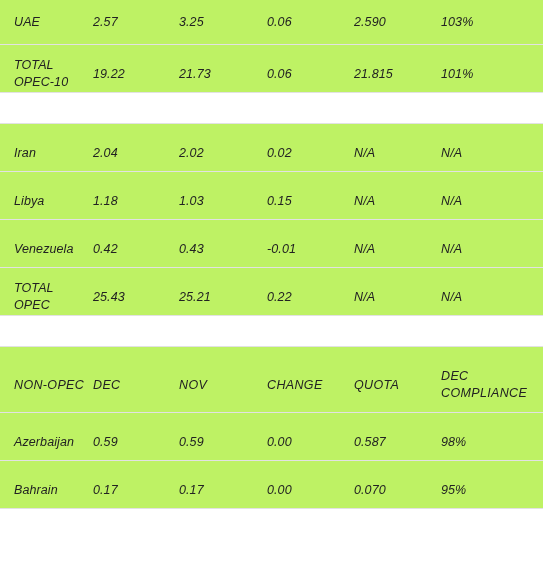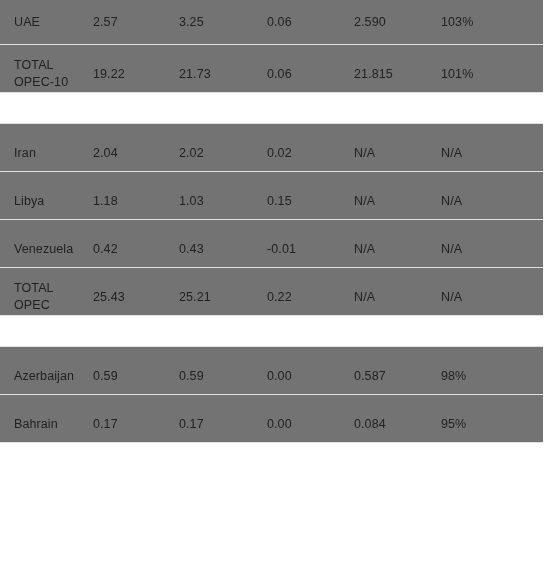--- a/index.html
+++ b/index.html
@@ -41,21 +41,22 @@
 
   tr.data-row > td,
   tr.header-row > td {
     border-bottom: 1px solid #e2e2e2;
     padding: 12px 6px 0 0;
     vertical-align: middle;
     font-size: 12.5px;
     line-height: 17px;
     letter-spacing: 0.1px;
     color: #222222;
-    background: #737373;
+    background: #bef264;
+    font-style: italic;
   }
 
   tr.data-row > td:first-child,
   tr.header-row > td:first-child,
   tr.spacer-row > td:first-child {
     padding-left: 14px;
   }
 
   tr.data-row { height: 48px; }
   tr.data-row.clipped-top { height: 44px; }
@@ -145,31 +146,39 @@
           <td><span class="cell-text">TOTAL OPEC</span></td>
           <td><span class="cell-text">25.43</span></td>
           <td><span class="cell-text">25.21</span></td>
           <td><span class="cell-text">0.22</span></td>
           <td><span class="cell-text">N/A</span></td>
           <td><span class="cell-text">N/A</span></td>
         </tr>
         <tr class="spacer-row">
           <td colspan="6"></td>
         </tr>
+        <tr class="header-row">
+          <td><span class="cell-text">NON-OPEC</span></td>
+          <td><span class="cell-text">DEC</span></td>
+          <td><span class="cell-text">NOV</span></td>
+          <td><span class="cell-text">CHANGE</span></td>
+          <td><span class="cell-text">QUOTA</span></td>
+          <td><span>DEC</span><span class="hdr-line2">COMPLIANCE</span></td>
+        </tr>
         <tr class="data-row">
           <td><span class="cell-text">Azerbaijan</span></td>
           <td><span class="cell-text">0.59</span></td>
           <td><span class="cell-text">0.59</span></td>
           <td><span class="cell-text">0.00</span></td>
           <td><span class="cell-text">0.587</span></td>
           <td><span class="cell-text">98%</span></td>
         </tr>
         <tr class="data-row">
           <td><span class="cell-text">Bahrain</span></td>
           <td><span class="cell-text">0.17</span></td>
           <td><span class="cell-text">0.17</span></td>
           <td><span class="cell-text">0.00</span></td>
-          <td><span class="cell-text">0.084</span></td>
+          <td><span class="cell-text">0.070</span></td>
           <td><span class="cell-text">95%</span></td>
         </tr>
       </tbody>
   </table>
 </div>
 
 </body></html>

